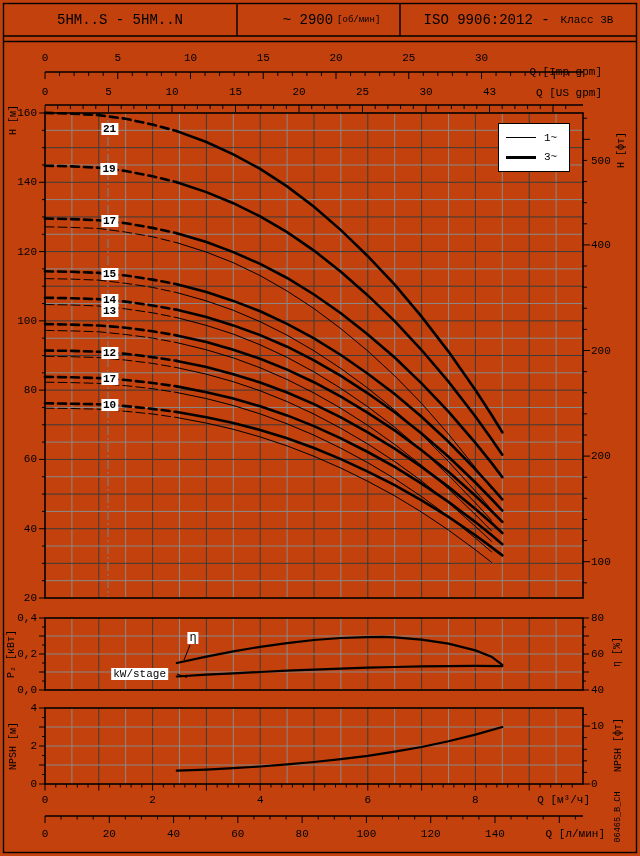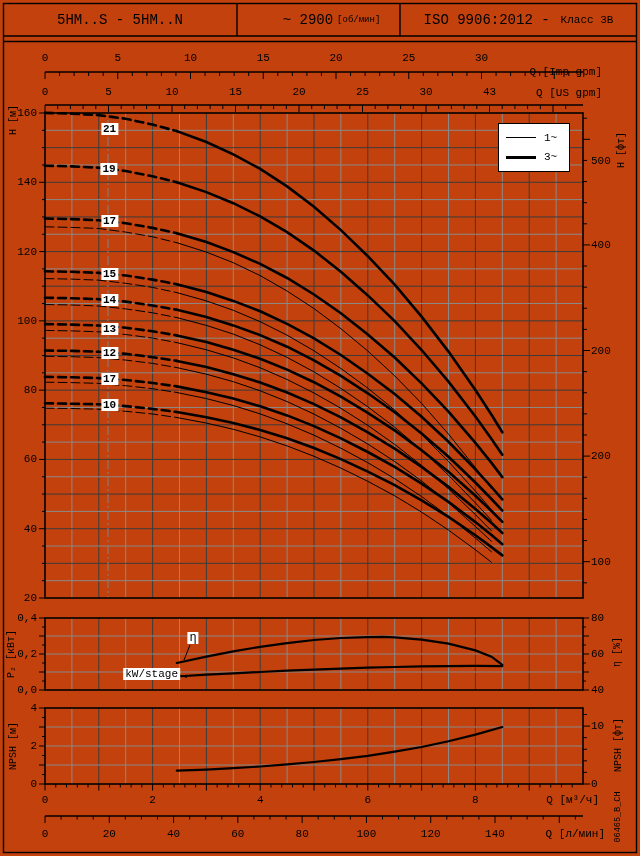--- a/index.html
+++ b/index.html
@@ -439,21 +439,21 @@
     <span>~ 2900</span>
     <span class="small">[об/мин]</span>
   </div>
   <div class="hdr" style="left:400px;width:237px;">
     <span>ISO 9906:2012 -</span>
     <span class="small2">Класс 3В</span>
   </div>
 
   <div class="lbl" style="right:38px;top:66px;padding-left:24px;">Q [Imp gpm]</div>
   <div class="lbl" style="right:38px;top:87px;">Q [US gpm]</div>
-  <div class="lbl" style="right:41px;top:794px;">Q [м³/ч]</div>
+  <div class="lbl" style="right:50px;top:794px;">Q [м³/ч]</div>
   <div class="lbl" style="right:35px;top:828px;">Q [л/мин]</div>
 
   <div class="lbl vert" style="left:14px;top:120px;">H [м]</div>
   <div class="lbl vert" style="left:622px;top:150px;">H [фт]</div>
   <div class="lbl vert" style="left:12px;top:654px;">P₂ [кВт]</div>
   <div class="lbl vert" style="left:618px;top:652px;">η [%]</div>
   <div class="lbl vert" style="left:14px;top:746px;">NPSH [м]</div>
   <div class="lbl vert" style="left:619px;top:745px;">NPSH [фт]</div>
   <div class="lbl vert" style="left:618px;top:817px;font-size:8.5px;">06465_B_CH</div>
 
@@ -462,21 +462,21 @@
       <span class="leg-line" style="height:1px;"></span>
       <span>1~</span>
     </div>
     <div class="leg-row">
       <span class="leg-line" style="height:3px;"></span>
       <span>3~</span>
     </div>
   </div>
 
   <div class="lbl ctr onwhite" style="left:193px;top:638px;font-size:12px;">η</div>
-  <div class="lbl rgt onwhite" style="left:180px;top:674px;">kW/stage</div>
+  <div class="lbl rgt onwhite" style="left:168px;top:674px;">kW/stage</div>
 
   <div id="gen-labels">
       <span class="tick-lbl ctr" style="left: 45px; top: 58px;">0</span>
       <span class="tick-lbl ctr" style="left: 117.75px; top: 58px;">5</span>
       <span class="tick-lbl ctr" style="left: 190.5px; top: 58px;">10</span>
       <span class="tick-lbl ctr" style="left: 263.25px; top: 58px;">15</span>
       <span class="tick-lbl ctr" style="left: 336px; top: 58px;">20</span>
       <span class="tick-lbl ctr" style="left: 408.75px; top: 58px;">25</span>
       <span class="tick-lbl ctr" style="left: 481.5px; top: 58px;">30</span>
       <span class="tick-lbl ctr" style="left: 45px; top: 92px;">0</span>
@@ -522,18 +522,18 @@
       <span class="tick-lbl rgt" style="left: 37px; top: 708px;">4</span>
       <span class="tick-lbl rgt" style="left: 37px; top: 746px;">2</span>
       <span class="tick-lbl rgt" style="left: 37px; top: 784px;">0</span>
       <span class="tick-lbl lft" style="left: 591px; top: 726.088px;">10</span>
       <span class="tick-lbl lft" style="left: 591px; top: 784px;">0</span>
       <span class="stage-lbl" style="left: 109.56px; top: 129px;">21</span>
       <span class="stage-lbl" style="left: 109px; top: 169.017px;">19</span>
       <span class="stage-lbl" style="left: 109.56px; top: 221.467px;">17</span>
       <span class="stage-lbl" style="left: 109.56px; top: 273.916px;">15</span>
       <span class="stage-lbl" style="left: 109.56px; top: 300.141px;">14</span>
-      <span class="stage-lbl" style="left: 109.56px; top: 329px;">13</span>
+      <span class="stage-lbl" style="left: 109.56px; top: 311px;">13</span>
       <span class="stage-lbl" style="left: 109.56px; top: 352.59px;">12</span>
       <span class="stage-lbl" style="left: 109.56px; top: 378.815px;">17</span>
       <span class="stage-lbl" style="left: 109.56px; top: 405.039px;">10</span>
     </div>
 </div>
 
 </body></html>

